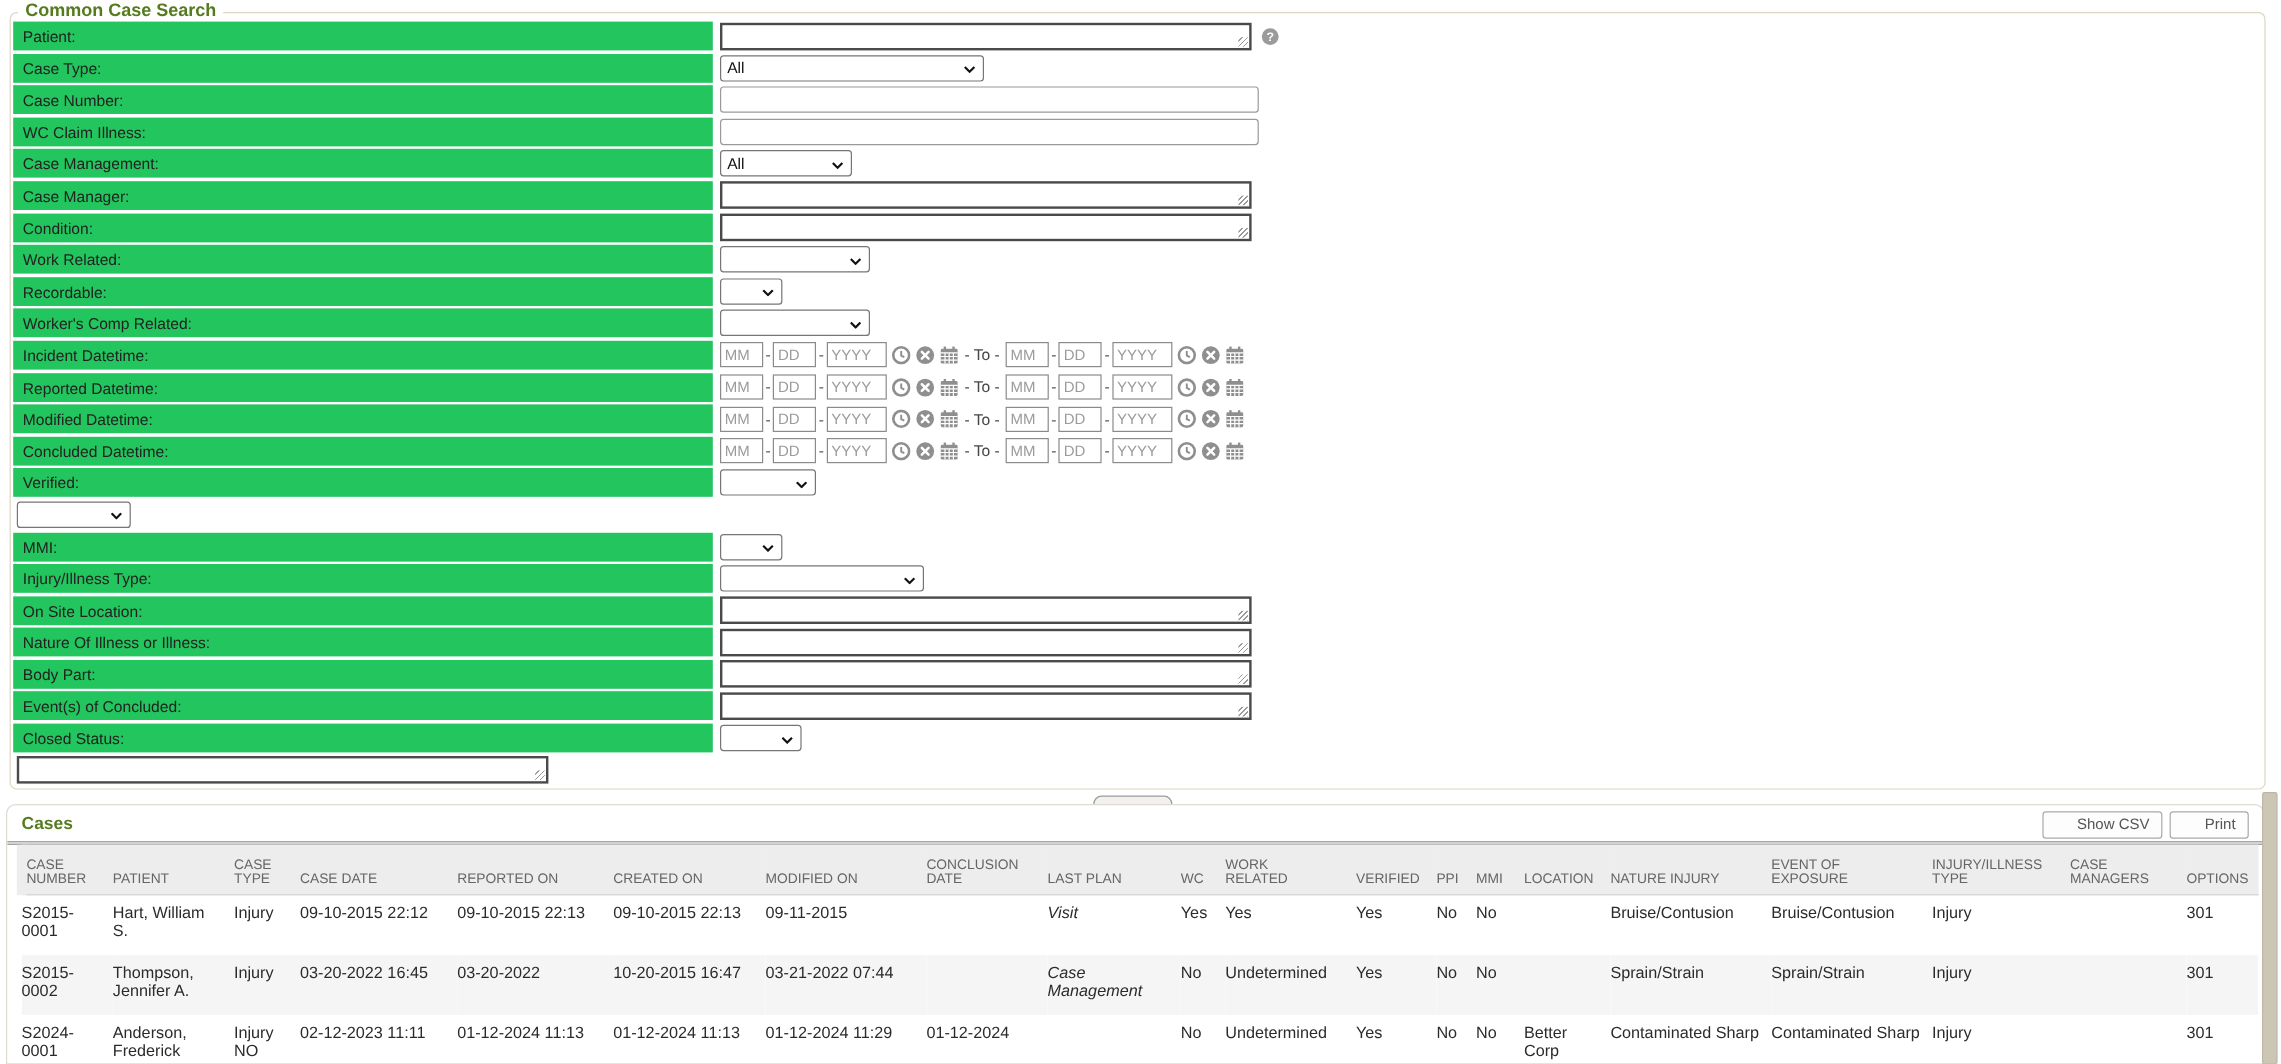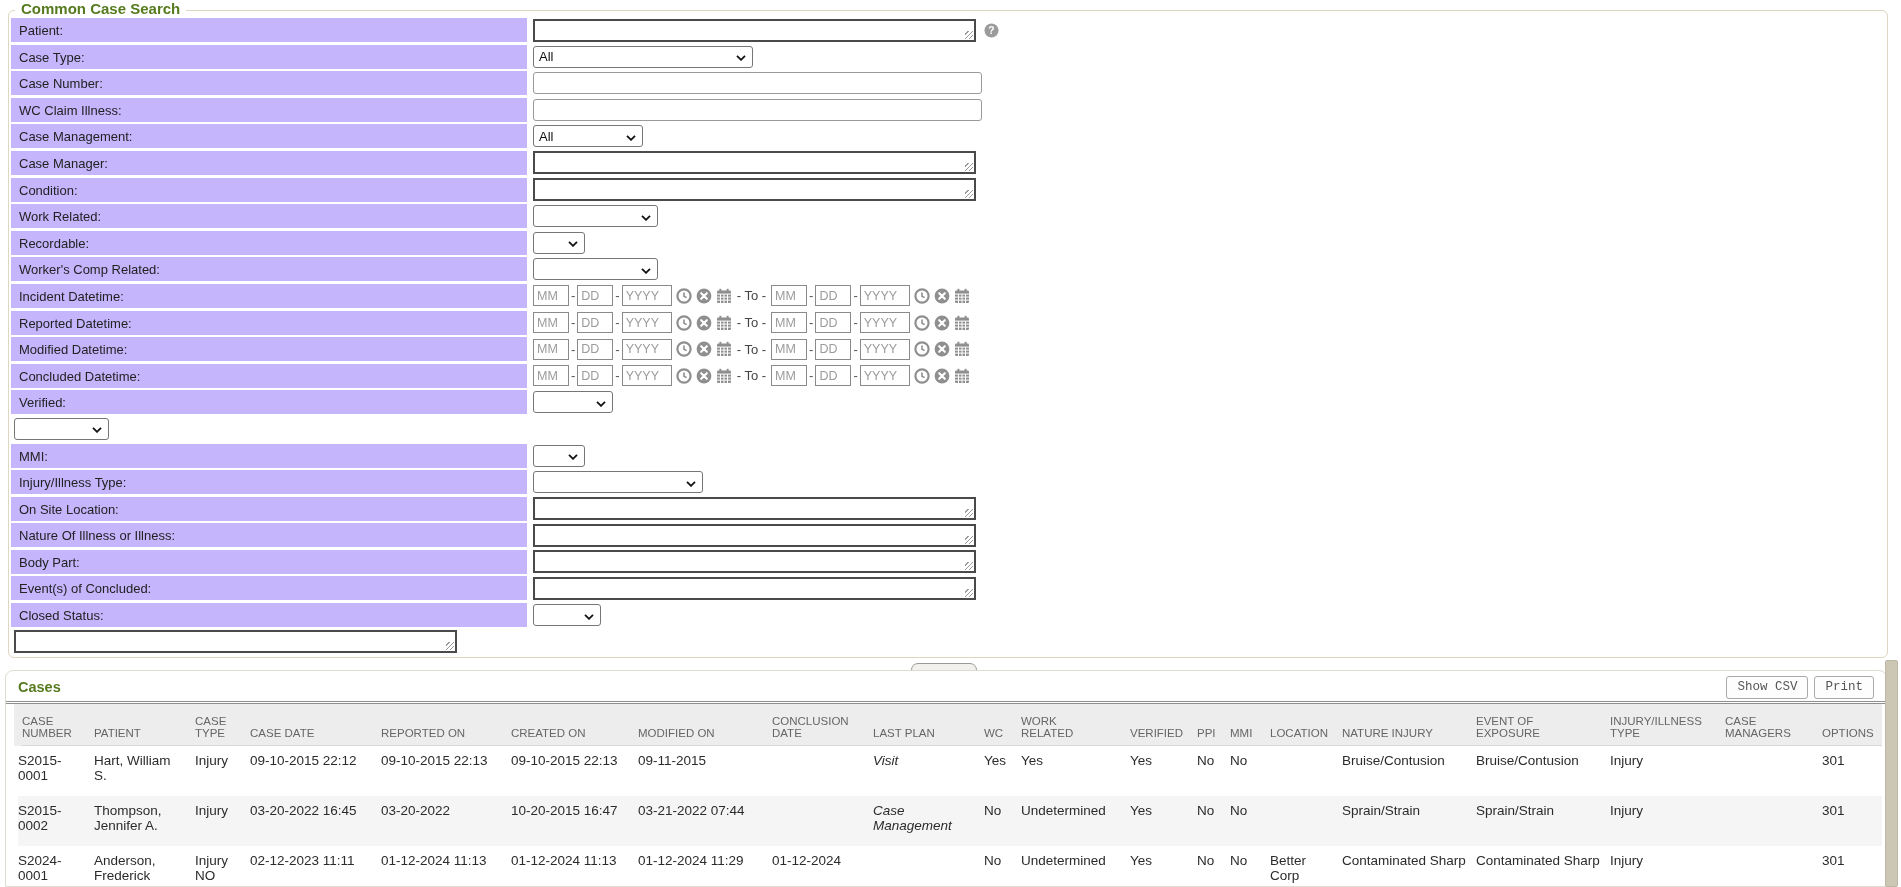--- a/index.html
+++ b/index.html
@@ -7,21 +7,21 @@
     font-family:"Liberation Sans", sans-serif; }
 
   
   .form-fieldset { position:absolute; left:8px; top:10px; width:1880px; height:648px;
     border:1px solid #ddd6c2; border-radius:6px; background:#fff; }
   .form-legend { position:absolute; top:-11px; left:6px; background:#fff; padding:0 6px;
     font-size:15px; font-weight:bold; color:#567a1e;text-align:center; }
   .form-rows { position:absolute; left:2px; right:2px; top:7px; height:636px;
     display:flex; flex-direction:column; justify-content:space-between; }
   .frow { display:flex; height:24px; }
-  .flabel { width:516px; background:#c4b5fd; font-size:13px; color:#222;
+  .flabel { width:583px; background:#22c55e; font-size:13px; color:#222;
     padding:5px 8px 0 8px; margin-right:3px; }
   .fctrl { flex:1; background:#fff; display:flex; align-items:center; padding-left:3px; }
   .ftext-wrap { position:relative; height:23px; }
   .ftextarea { height:23px; border:2px solid #4a4a4a; background:#fff; resize:none;
     font-family:"Liberation Sans",sans-serif; font-size:13px; display:block; }
   .ftext-wrap::after { content:""; position:absolute; right:3px; bottom:3px; width:8px; height:8px;
     background:repeating-linear-gradient(135deg, transparent 0 2px, #9a9a9a 2px 3px); }
   .finput { height:22px; border:1px solid #9a9a9a; border-radius:3px; background:#fff;
     font-family:"Liberation Sans",sans-serif; font-size:13px; padding:0 4px; }
   .fselect { height:22px; border:1px solid #767676; border-radius:3px; background:#fff;
@@ -39,21 +39,21 @@
   .peek-button { position:absolute; left:911px; top:663px; width:66px; height:16px;
     border:1px solid #9a9a9a; border-radius:7px; background:#f2f1ee; z-index:1; }
 
   
   .cases-panel { position:absolute; left:5px; top:670px; width:1882px; height:217px;
     border:1px solid #dddbd2; border-radius:8px 8px 0 0; background:#fff; overflow:hidden; z-index:2; }
   .cases-header { position:relative; height:30px; }
   .cases-title { position:absolute; left:12px; top:8px; font-size:14.5px; font-weight:bold; color:#567a1e; }
   .cases-actions { position:absolute; right:12px; top:5px; display:flex; gap:6px; }
   .action-button { border:1px solid #a9a9a9; border-radius:3px; background:#fdfdfd; color:#555;
-    font-family:Liberation Mono, monospace; font-size:12.5px; padding:3px 10px 4px 10px; }
+    font-family:Liberation Sans, sans-serif; font-size:12.5px; padding:3px 10px 4px 28px; }
   .cases-rule { height:0; border-top:3px double #8f8f8f; }
   table.cases { border-collapse:collapse; table-layout:fixed; width:1864px; margin-left:8px; }
   table.cases th { background:#ededed; font-weight:normal; font-size:11.5px; color:#666;
     text-align:left; vertical-align:bottom; padding:11px 10px 6px 0; white-space:pre-line;
     border-bottom:1px solid #d8d8d8; }
   table.cases td { font-size:13.5px; color:#2b2b2b; vertical-align:top;
     padding:7px 10px 13px 0; overflow:hidden; }
   table.cases tr.stripe td { background:#f5f5f5; }
   td.col-last_plan { font-style:italic; }
   thead tr { border-left:8px solid #ededed; }

